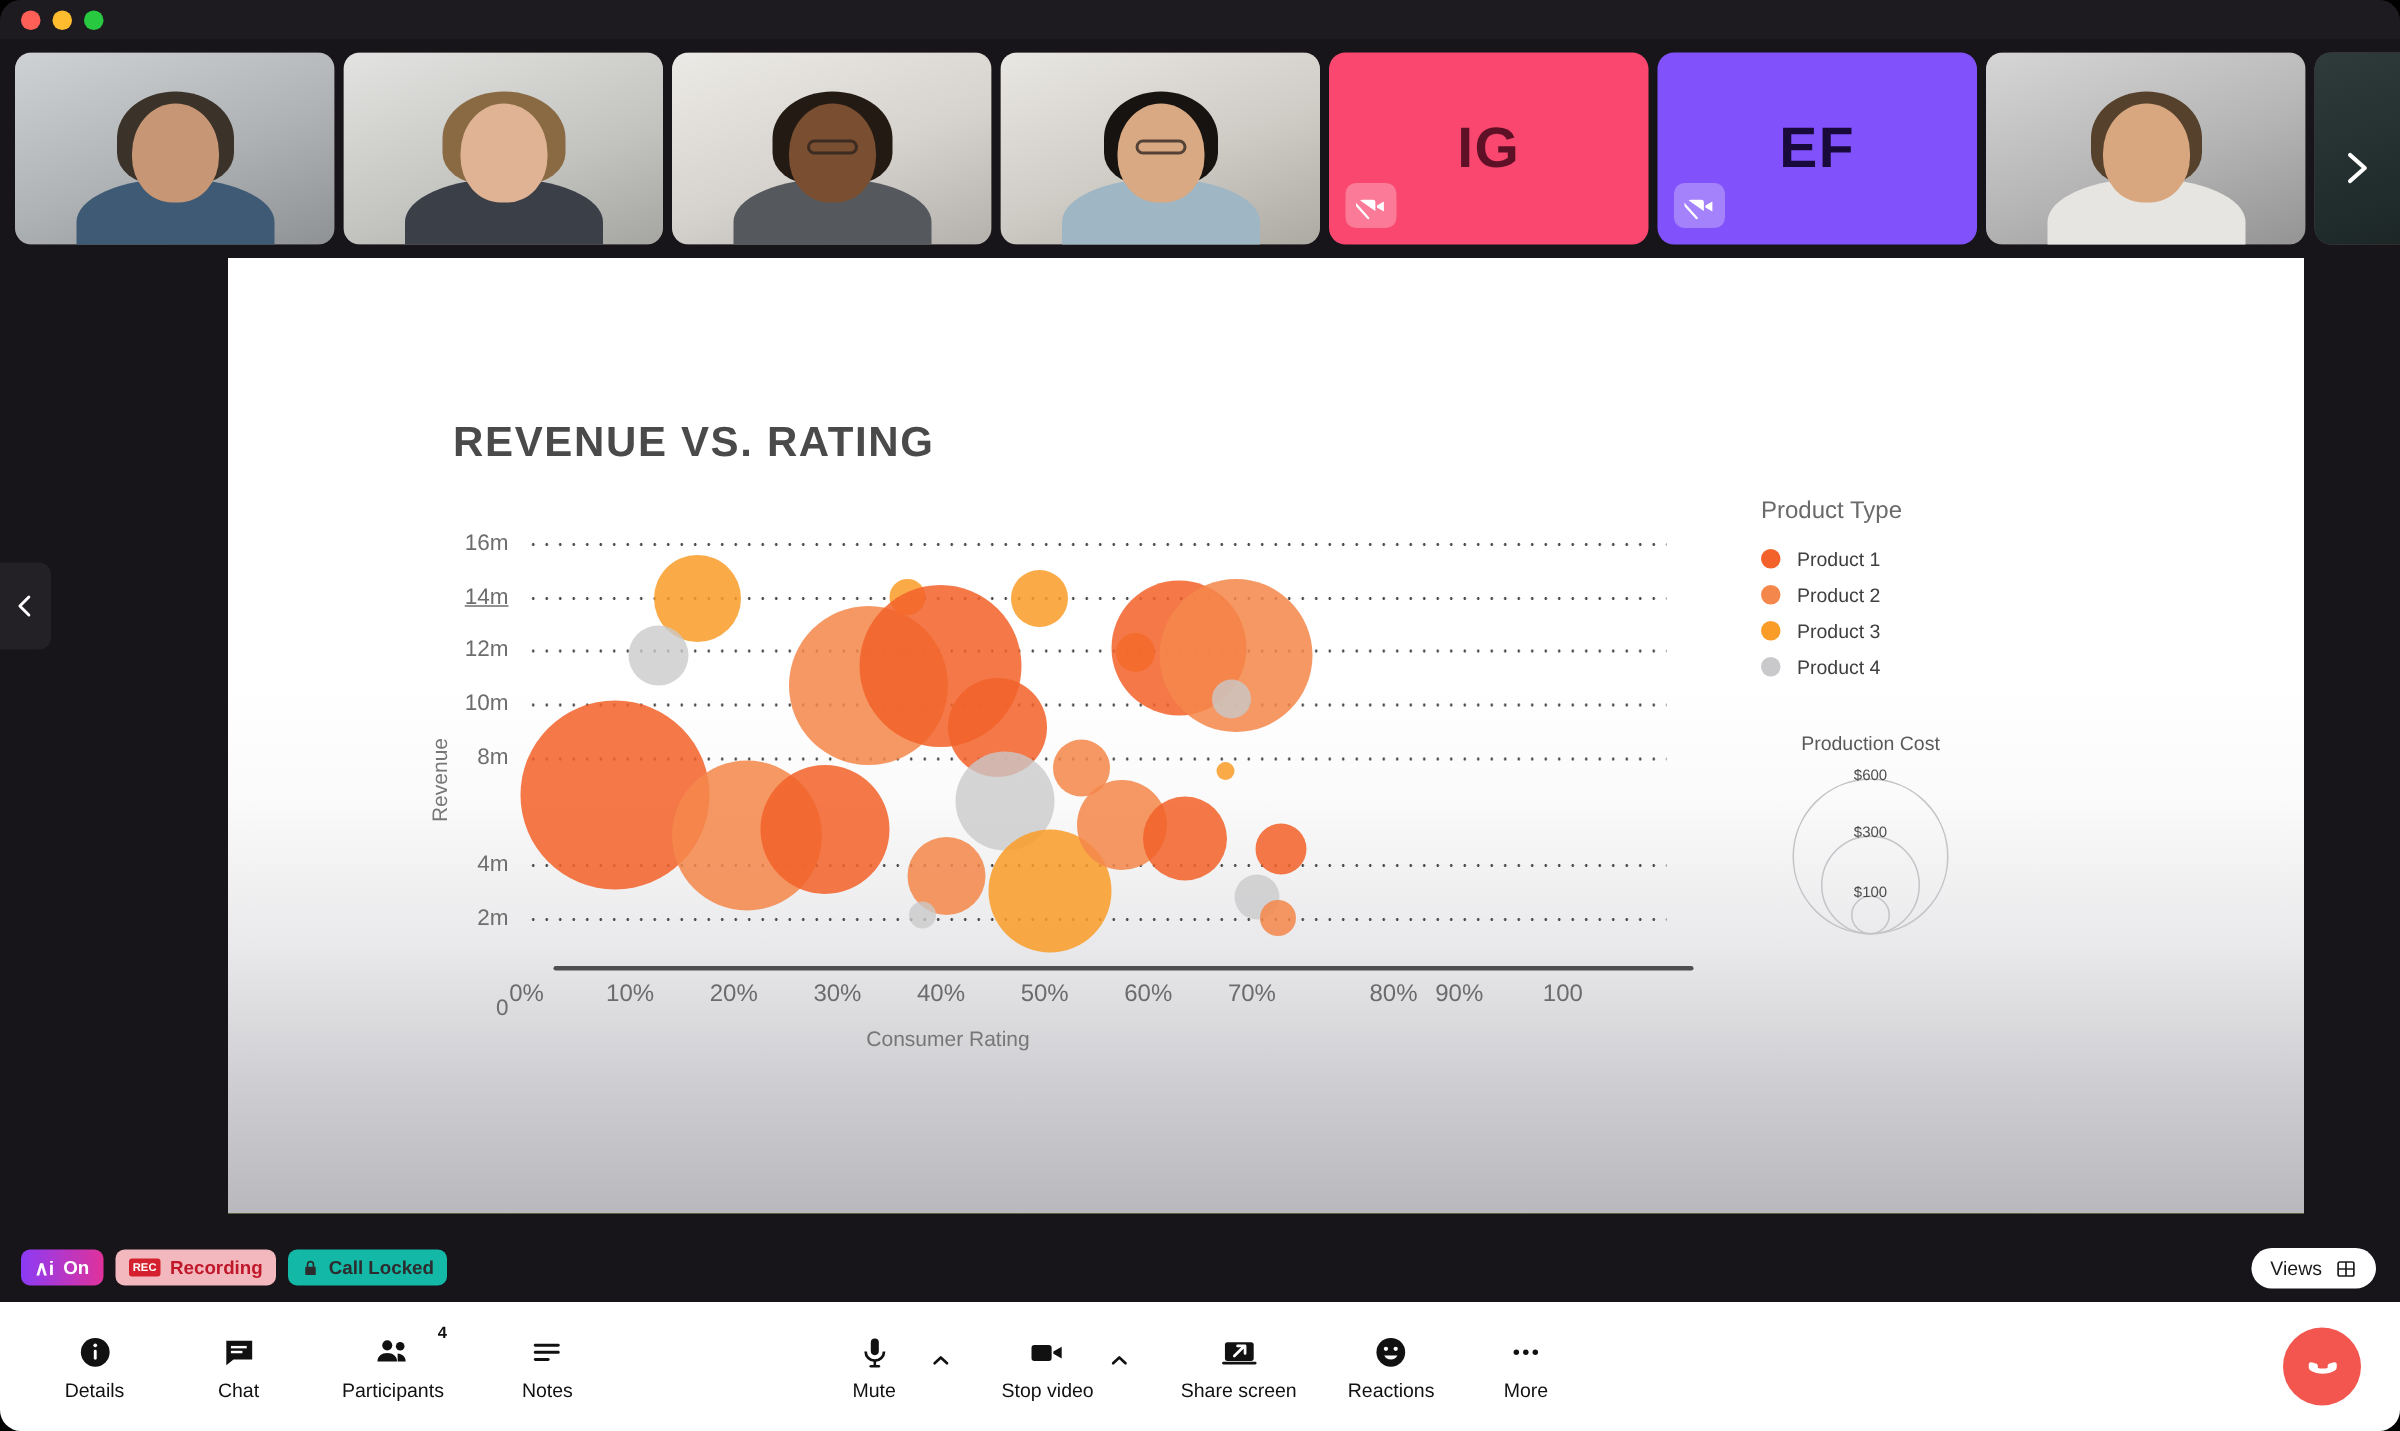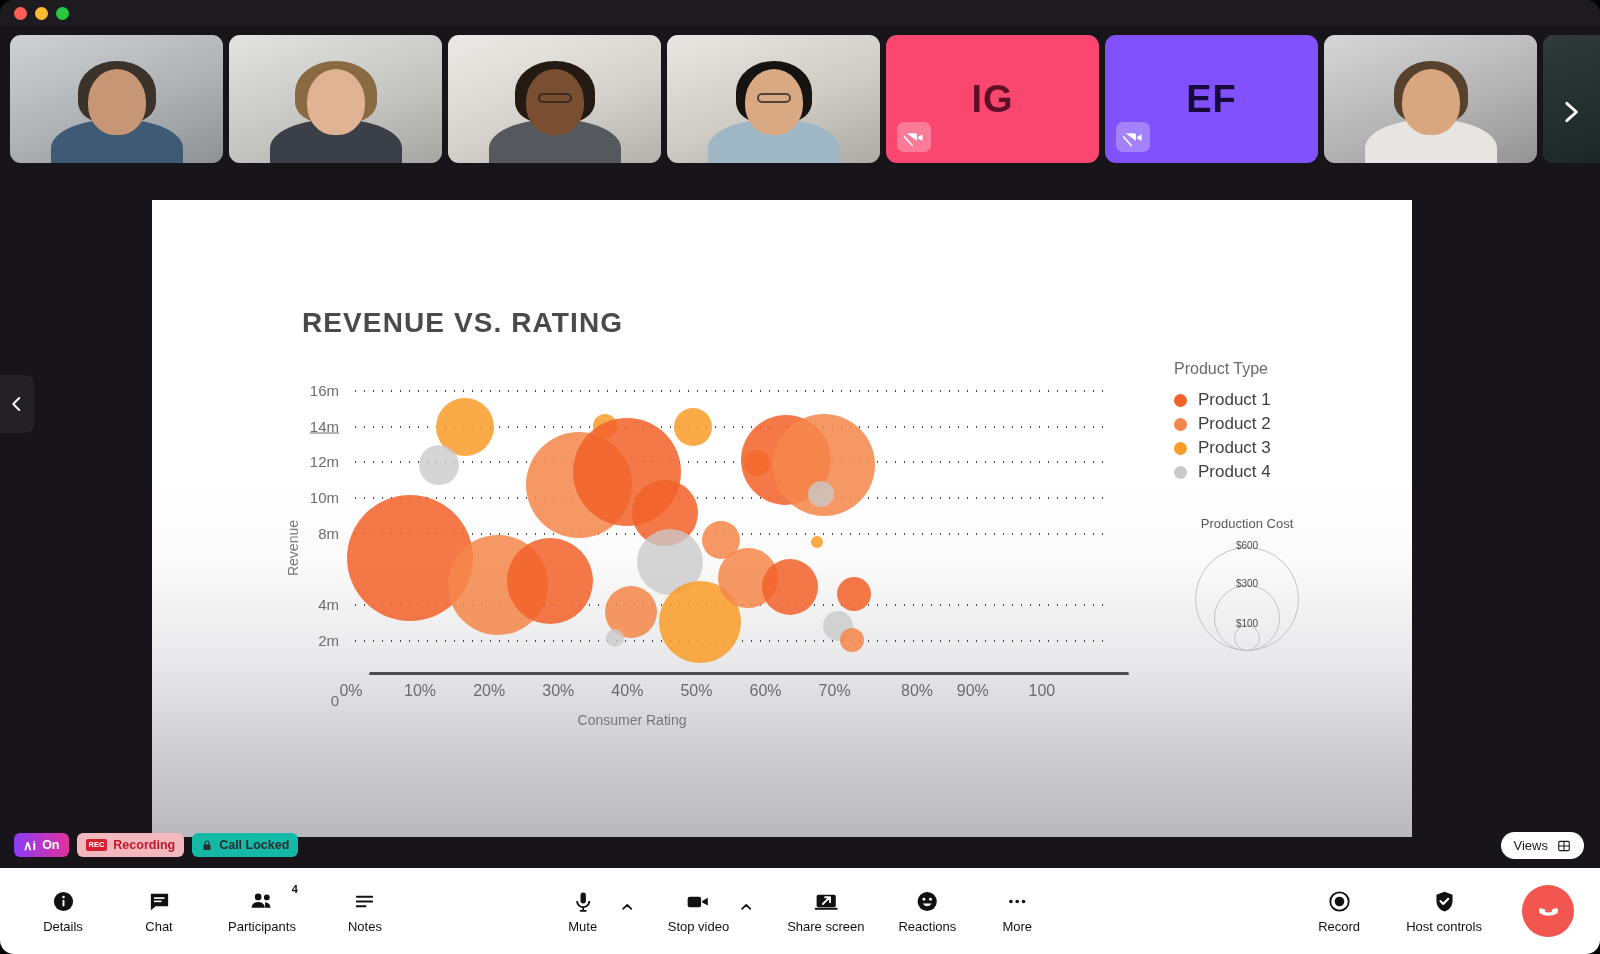--- a/index.html
+++ b/index.html
@@ -99,24 +99,23 @@
     background: #232126;
     border-radius: 0 8px 8px 0;
     display: flex; align-items: center; justify-content: center;
     cursor: pointer;
   }
   #stage-prev svg { width: 18px; height: 18px; }
 
   
   #stage {
     position: absolute; left: 152px; top: 172px;
-    width: 1260px; height: 637px;
+    width: 1384px; height: 637px;
     background: #4d7c0f;
     overflow: hidden;
-    margin-top: 28px;
   }
   #slide {
     position: absolute; inset: 0;
     background: linear-gradient(to bottom,
         #ffffff 0%, #ffffff 44%, #fbfbfb 56%,
         #e9e9eb 72%, #cfcfd3 86%, #b9b9bd 100%);
   }
   #slide-title {
     position: absolute; left: 150px; top: 107px;
     font-size: 28px; font-weight: bold;
@@ -177,21 +176,21 @@
   
   #legend {
     position: absolute; left: 1022px; top: 160px;
   }
   #legend-title { font-size: 16px; color: #6a6a6a; margin-bottom: 10px; }
   .legend-row {
     display: flex; align-items: center; gap: 11px;
     height: 24px; cursor: default;
   }
   .legend-dot { width: 13px; height: 13px; border-radius: 50%; flex:0 0 auto; }
-  .legend-label { font-size: 17px; color: #3f3f3f; }
+  .legend-label { font-size: 13px; color: #3f3f3f; }
 
   #size-legend { position: absolute; left: 1000px; top: 316px; width: 190px; }
   #size-legend-title {
     font-size: 13px; color: #5a5a5a; text-align: center; margin-bottom: 10px;
   }
   #size-circles { position: relative; height: 115px; }
   .size-circle {
     position: absolute;
     border: 1px solid #c4c4c8;
     border-radius: 50%;
@@ -412,21 +411,21 @@
       <div id="xaxis-line"></div>
       <div id="xticks">
           <div class="xtick" style="left: 0px;">0%</div>
           <div class="xtick" style="left: 69.0909px;">10%</div>
           <div class="xtick" style="left: 138.182px;">20%</div>
           <div class="xtick" style="left: 207.273px;">30%</div>
           <div class="xtick" style="left: 276.364px;">40%</div>
           <div class="xtick" style="left: 345.455px;">50%</div>
           <div class="xtick" style="left: 414.545px;">60%</div>
           <div class="xtick" style="left: 483.636px;">70%</div>
-          <div class="xtick" style="left: 566px;">80%</div>
+          <div class="xtick" style="left: 578px;">80%</div>
           <div class="xtick" style="left: 621.818px;">90%</div>
           <div class="xtick" style="left: 690.909px;">100</div>
         </div>
       <div id="xaxis-title">Consumer Rating</div>
 
       <div id="legend">
         <div id="legend-title">Product Type</div>
         <div id="legend-rows">
             <div class="legend-row">
               <div class="legend-dot" style="background: rgb(242, 98, 42);"></div>
@@ -589,40 +588,20 @@
             <svg viewBox="0 0 24 24" width="23" height="23" fill="#111">
               <circle cx="5.4" cy="12" r="1.9"></circle>
               <circle cx="12" cy="12" r="1.9"></circle>
               <circle cx="18.6" cy="12" r="1.9"></circle>
             </svg>
           </div>
           <div class="lab">More</div>
         </div>
       </div>
     <div id="ctrl-right">
-      <div id="ctrl-right-items" style="display:flex;align-items:center;gap:40px">
-          <div class="ctrl">
-            <div class="glyph">
-              <svg viewBox="0 0 24 24" width="23" height="23" fill="none">
-                <circle cx="12" cy="12" r="9.6" stroke="#111" stroke-width="1.9"></circle>
-                <circle cx="12" cy="12" r="5" fill="#111"></circle>
-              </svg>
-            </div>
-            <div class="lab">Record</div>
-          </div>
-          <div class="ctrl">
-            <div class="glyph">
-              <svg viewBox="0 0 24 24" width="23" height="23" fill="#111">
-                <path d="M12 1.8 3.6 5v6.5c0 5.1 3.5 9.7 8.4 10.9 4.9-1.2 8.4-5.8 8.4-10.9V5z"></path>
-                <path d="m7.8 11.6 2.9 3 5.2-5.4" fill="none" stroke="#fff" stroke-width="2.2" stroke-linecap="round" stroke-linejoin="round"></path>
-              </svg>
-            </div>
-            <div class="lab">Host controls</div>
-          </div>
-        </div>
       <div id="leave-btn">
         <svg viewBox="0 0 24 24" fill="#fff">
           <path d="M12 9.2c-2.6 0-5 .6-7 1.7-.8.4-1.3 1.3-1.3 2.2v1.6c0 .8.8 1.4 1.6 1.2l2.6-.7c.7-.2 1.2-.8 1.2-1.5v-1.1c.9-.3 1.9-.4 2.9-.4s2 .1 2.9.4v1.1c0 .7.5 1.3 1.2 1.5l2.6.7c.8.2 1.6-.4 1.6-1.2v-1.6c0-.9-.5-1.8-1.3-2.2-2-1.1-4.4-1.7-7-1.7z" transform="rotate(180 12 12.5)"></path>
         </svg>
       </div>
     </div>
   </div>
 
 </div>
 

